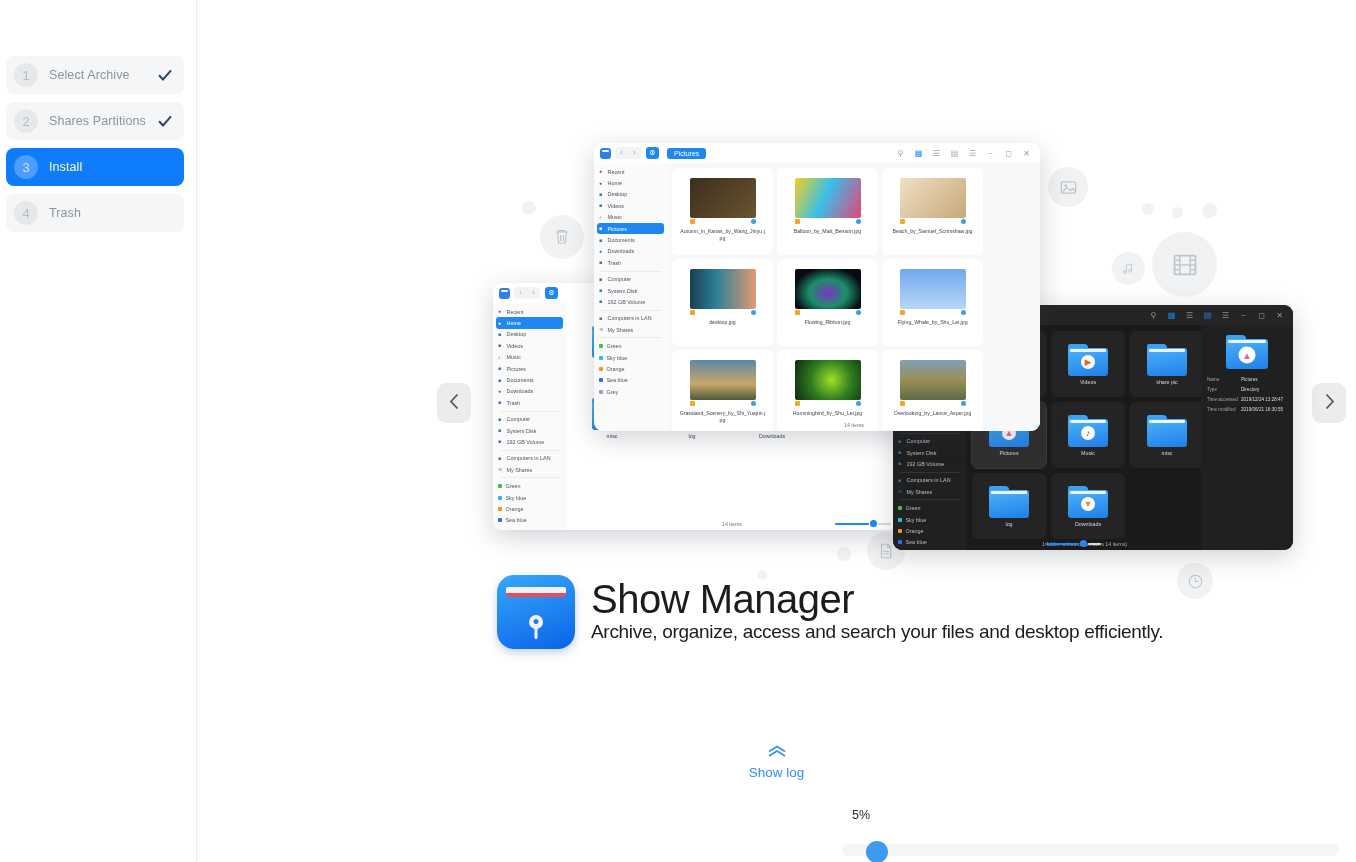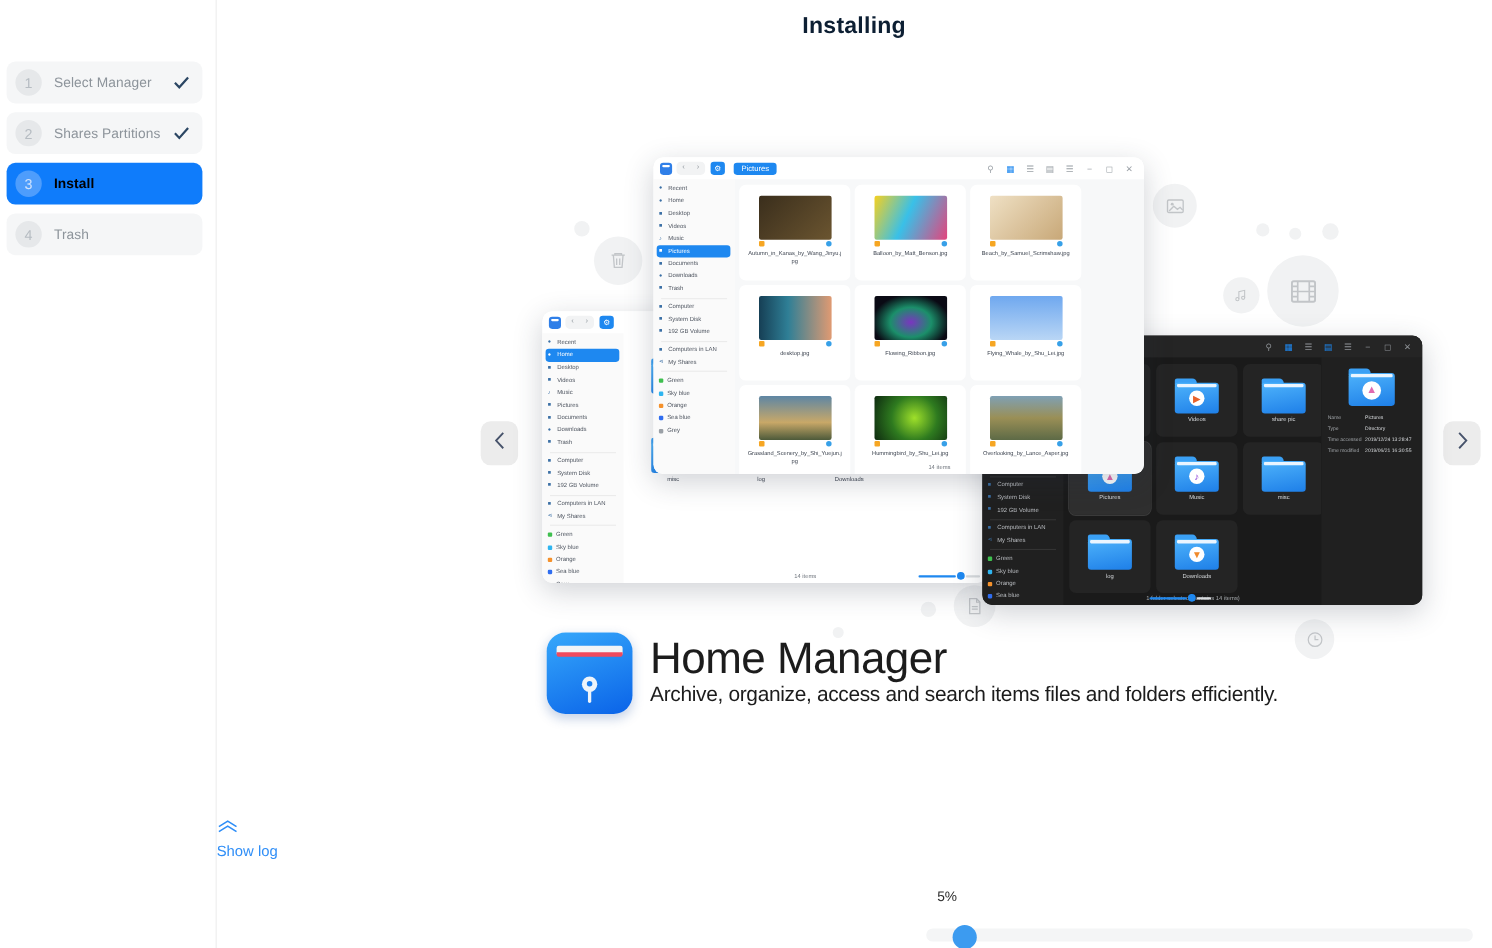--- a/index.html
+++ b/index.html
@@ -34,21 +34,21 @@
   .step-num {
     width: 24px; height: 24px; border-radius: 50%;
     background: #e6e8ea; color: #b6bcc2;
     font-size: 13px; display: flex; align-items: center; justify-content: center;
     flex: 0 0 24px;
   }
   .step.active .step-num { background: #4e9dfc; color: #cfe2fd; }
   .step-label {
     margin-left: 11px; font-size: 12.5px; color: #8d949b; letter-spacing: .1px;
   }
-  .step.active .step-label { color: #000000; font-weight: bold; }
+  .step.active .step-label { color: #fef9c3; font-weight: normal; }
   .step-check {
     position: absolute; right: 11px; top: 50%; transform: translateY(-50%);
     width: 16px; height: 16px;
   }
   .step-check svg { display: block; }
 
   
   .main {
     position: relative; flex: 1 1 auto; height: 862px;
     background: #ffffff;
@@ -170,37 +170,37 @@
     background: linear-gradient(160deg,#36a8fb 0%, #0a63e8 100%); box-shadow: 0 4px 10px rgba(30,80,160,.25); }
   .bn-icon .lid { position:absolute; left:9px; right:9px; top:12px; height:9px; background:#f1f4f7; border-radius:2px; }
   .bn-icon .lid:after{ content:""; position:absolute; left:0; right:0; top:6px; height:4px; background:#ef4a5e; border-radius:0 0 2px 2px;}
   .bn-icon .pin { position:absolute; left:50%; top:40px; transform:translateX(-50%); width:14px; height:14px; border-radius:50%; background:#eef4fa; }
   .bn-icon .pin:after{content:"";position:absolute;left:50%;top:4px;transform:translateX(-50%);width:5px;height:5px;border-radius:50%;background:#1b7ff0;}
   .bn-icon .stem { position:absolute; left:50%; top:53px; transform:translateX(-50%); width:3px; height:11px; background:#eef4fa; border-radius:0 0 2px 2px;}
   .bn-text h2 { font-size: 40px; font-weight: normal; color: #1c1c1c; line-height: 48px; letter-spacing: -.5px; }
   .bn-text p { font-size: 19px; color: #1c1c1c; margin-top: -2px; letter-spacing: -.3px; }
 
   
-  .showlog { position: absolute; left: 0; right: 0; top: 745px; }
+  .showlog { position: absolute; left: 0; right: 0; top: 745px; text-align: center; }
   .showlog .chev { color: #2f8ef7; font-size: 15px; line-height: 16px; }
   .showlog .lbl { color: #2f8ef7; font-size: 13.5px; margin-top: 4px; }
   .pct { position: absolute; left: 655px; top: 808px; font-size: 12.5px; color: #2b2b2b; }
   .progress { position: absolute; left: 645px; top: 841px; width: 497px; height: 18px; }
   .ptrack { position: absolute; left: 0; right: 0; top: 3px; height: 12px; background: #f4f5f6; border-radius: 6px; }
   .pknob { position: absolute; top: 0; width: 22px; height: 22px; border-radius: 50%; background: #3c9bf0; }
 </style>
 </head>
 <body>
 
 <div class="app">
 
   <div class="sidebar">
     <div class="step">
       <div class="step-num">1</div>
-      <div class="step-label">Select Manager</div>
+      <div class="step-label">Select Archive</div>
       <div class="step-check">
         <svg width="16" height="16" viewBox="0 0 16 16">
             <path d="M2 8.2 L6 12.4 L14 3.4" fill="none" stroke="#2b4663" stroke-width="2"></path>
           </svg>
       </div>
     </div>
     <div class="step">
       <div class="step-num">2</div>
       <div class="step-label">Shares Partitions</div>
       <div class="step-check">
@@ -213,21 +213,20 @@
       <div class="step-num">3</div>
       <div class="step-label">Install</div>
     </div>
     <div class="step">
       <div class="step-num">4</div>
       <div class="step-label">Trash</div>
     </div>
   </div>
 
   <div class="main">
-    <div class="page-title">Installing</div>
 
     <div class="stage">
 
       <div class="deco" style="left:325px;top:81px;width:14px;height:14px;"></div>
       <div class="deco deco-ic" style="left:343px;top:95px;width:44px;height:44px;">
         <svg width="20" height="20" viewBox="0 0 20 20">
             <path d="M4 5h12M7 5V3.6h6V5M5.6 5l.9 11h7l.9-11M8.6 8v6M11.4 8v6" fill="none" stroke="#c2c5c8" stroke-width="1.2"></path>
           </svg>
       </div>
       <div class="deco deco-ic" style="left:851px;top:47px;width:40px;height:40px;">
@@ -835,22 +834,22 @@
         </div>
       </div>
 
       <div class="banner">
         <div class="bn-icon">
           <div class="lid"></div>
             <div class="pin"></div>
             <div class="stem"></div>
         </div>
         <div class="bn-text">
-          <h2>Home Manager</h2>
-          <p>Archive, organize, access and search items files and folders efficiently.</p>
+          <h2>Show Manager</h2>
+          <p>Archive, organize, access and search your files and desktop efficiently.</p>
         </div>
       </div>
     </div>
 
     <div class="showlog">
       <div class="chev">
         <svg width="20" height="13" viewBox="0 0 20 13">
             <path d="M2 6.5 L10 1.5 L18 6.5" fill="none" stroke="#2f8ef7" stroke-width="1.5"></path>
             <path d="M2 11 L10 6 L18 11" fill="none" stroke="#2f8ef7" stroke-width="1.5"></path>
           </svg>

